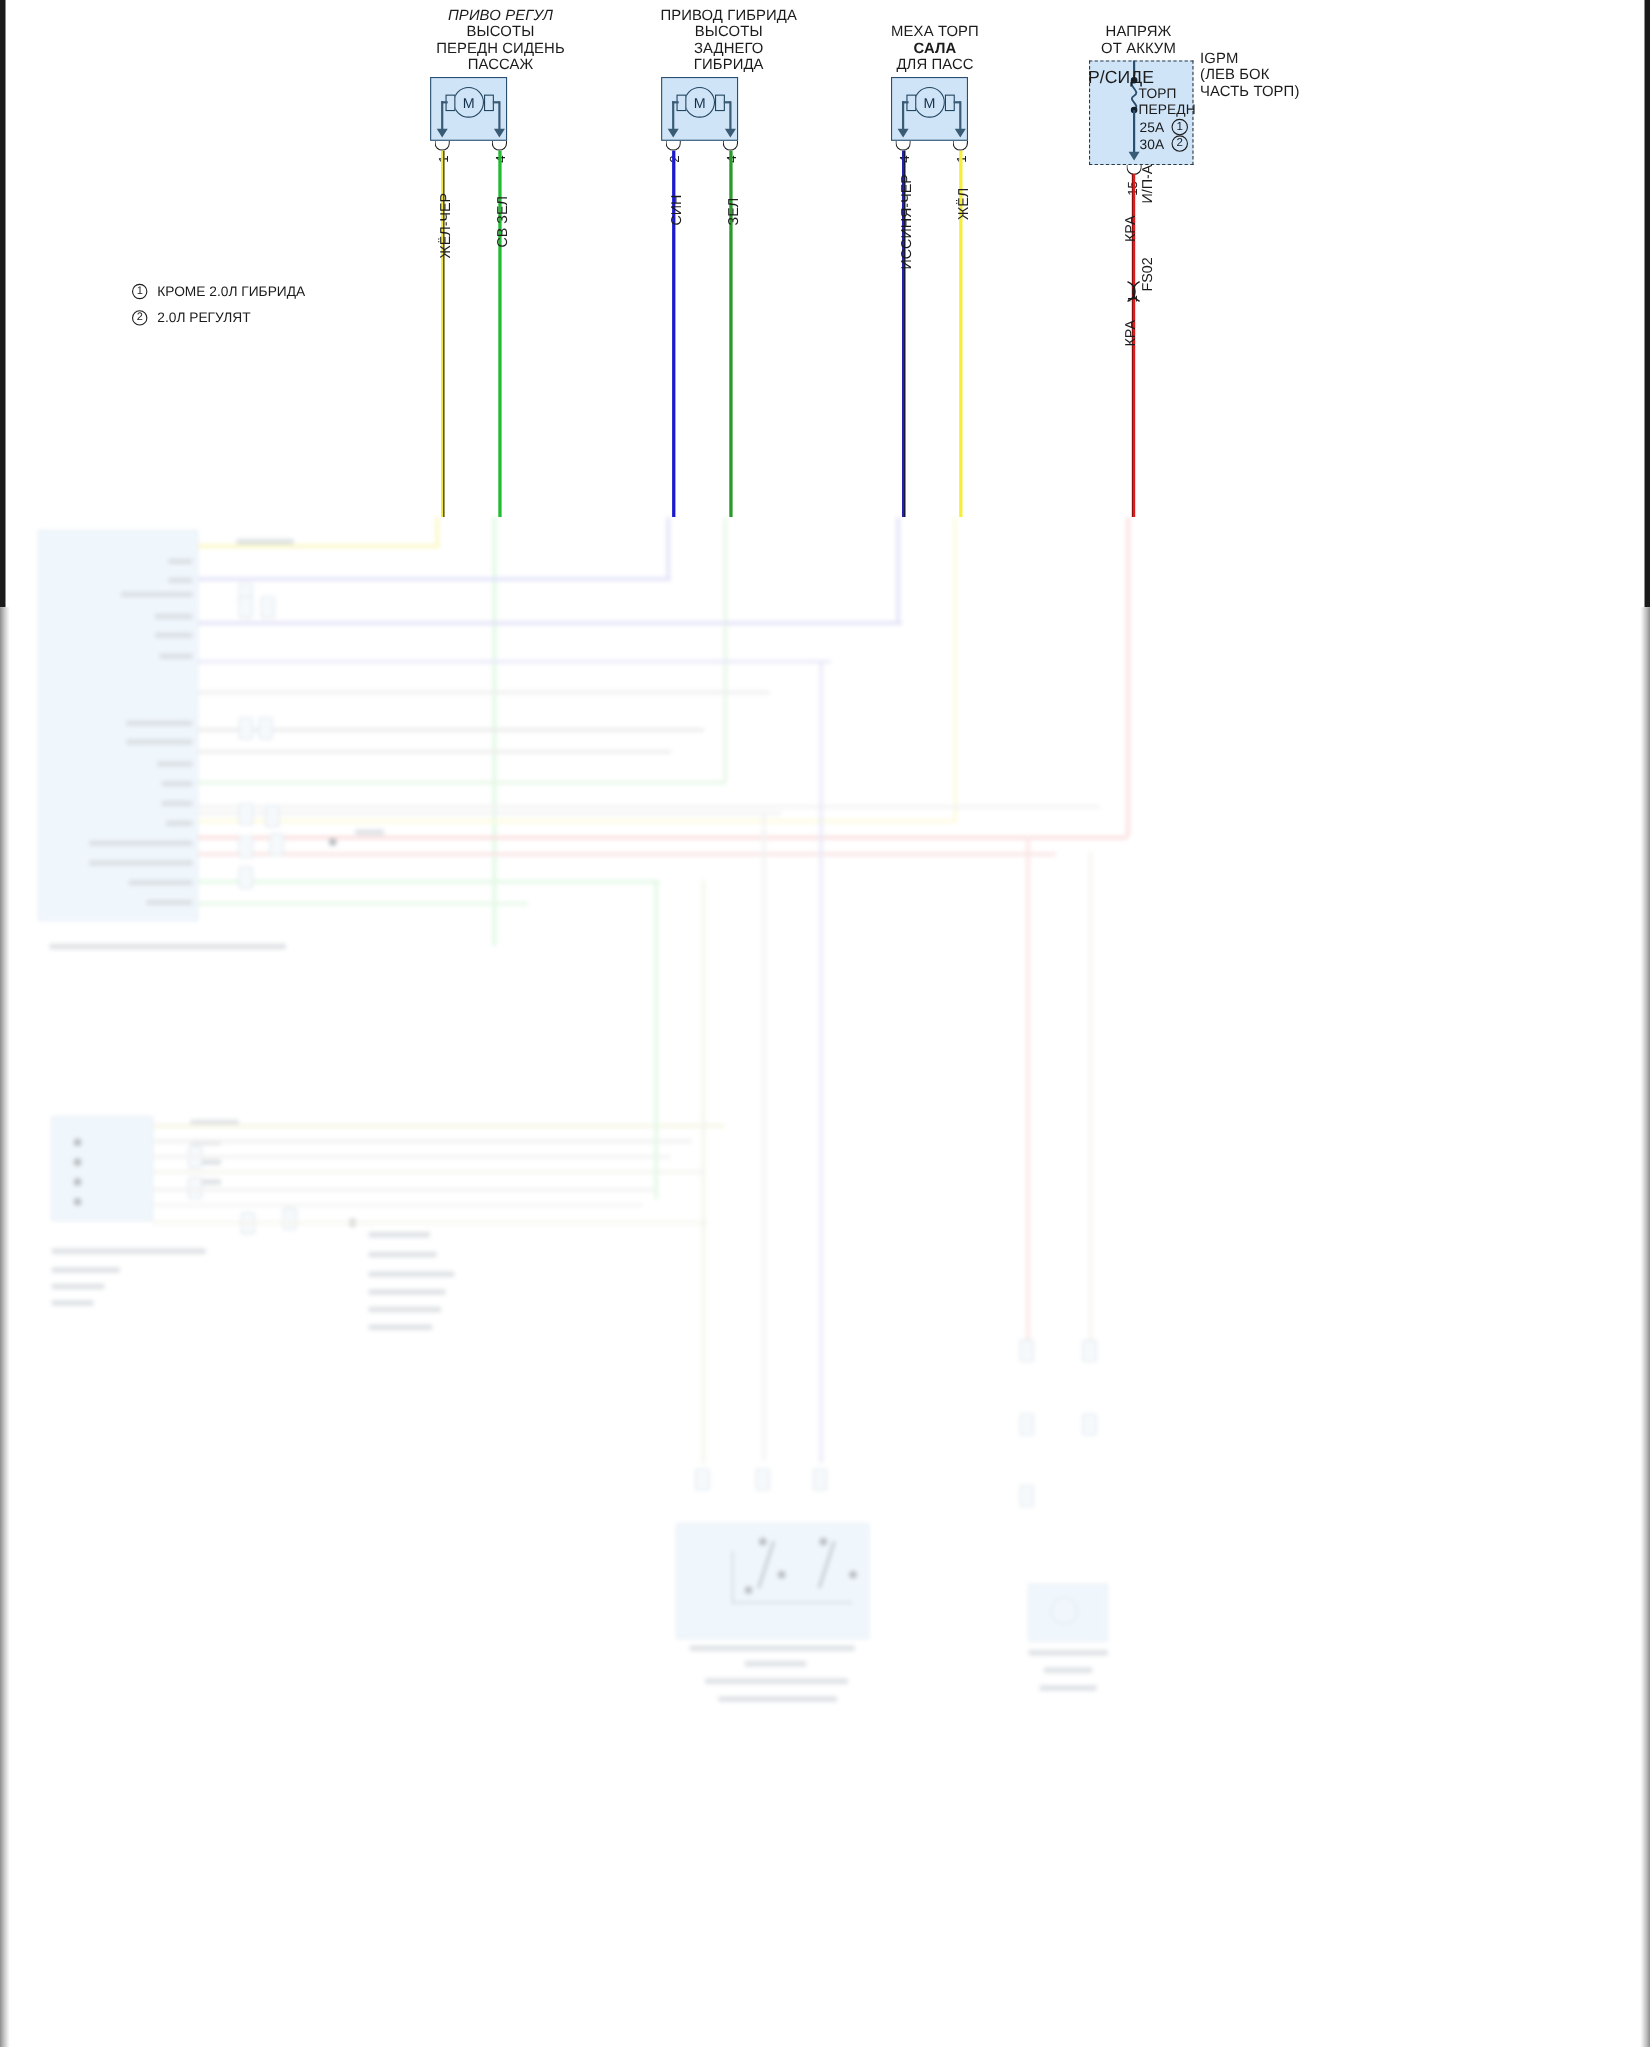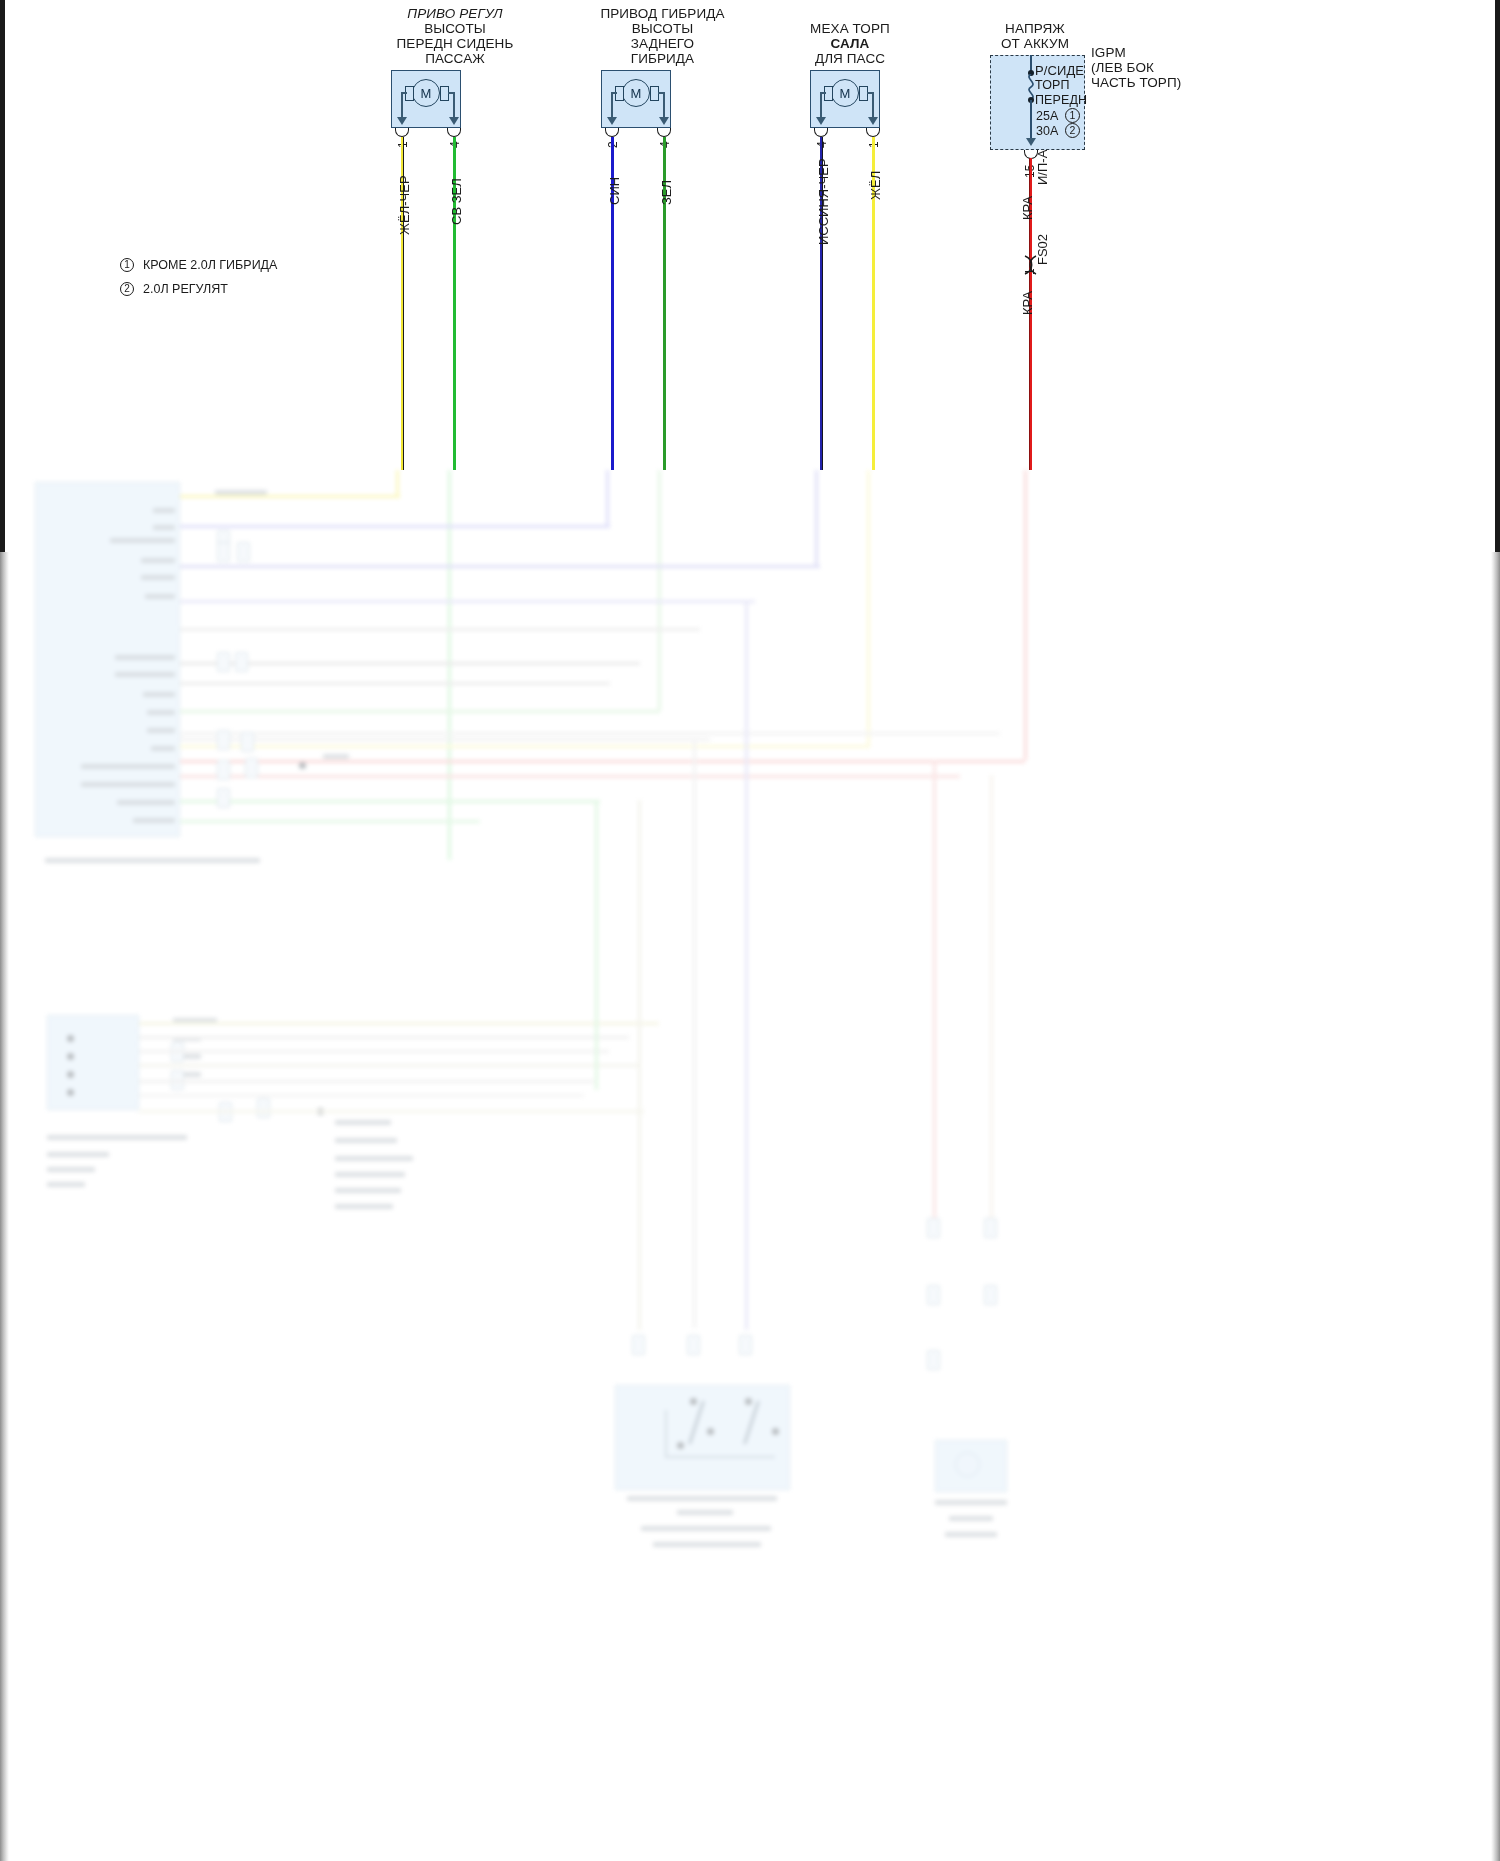--- a/index.html
+++ b/index.html
@@ -303,21 +303,21 @@
 
     <div class="mline v" style="left:1025px;top:55px;height:18px;background:#2b4f70;"></div>
     <div class="fuse-dot" style="left:1023px;top:70px;"></div>
     <svg style="position:absolute;left:1018px;top:74px;width:16px;height:26px;" viewBox="0 0 16 26">
       <path d="M8 0 C 1 4, 15 9, 8 13 C 1 17, 15 21, 8 26" stroke="#2b4f70" stroke-width="1.7" fill="none"></path>
     </svg>
     <div class="fuse-dot" style="left:1023px;top:97px;"></div>
     <div class="mline v" style="left:1025px;top:100px;height:40px;background:#2b4f70;"></div>
     <div class="arrowdn" style="left:1021px;top:138px;"></div>
 
-    <div class="lbl" style="left:1030px;top:63px;text-align:left;font-size:13px;">Р/СИДЕ</div>
+    <div class="lbl" style="left:984px;top:63px;text-align:left;font-size:16px;">Р/СИДЕ</div>
     <div class="lbl" style="left:1030px;top:78px;text-align:left;font-size:12.5px;">ТОРП</div>
     <div class="lbl" style="left:1030px;top:93px;text-align:left;font-size:12.5px;">ПЕРЕДН</div>
 
     <div class="lbl" style="left:1031px;top:109px;text-align:left;font-size:12.5px;">25А</div>
     <div class="circnum" style="left:1060px;top:108px;">1</div>
     <div class="lbl" style="left:1031px;top:124px;text-align:left;font-size:12.5px;">30А</div>
     <div class="circnum" style="left:1060px;top:123px;">2</div>
 
     <div class="lbl" style="left:1086px;top:45px;text-align:left;">IGPM</div>
     <div class="lbl" style="left:1086px;top:60px;text-align:left;">(ЛЕВ БОК</div>

